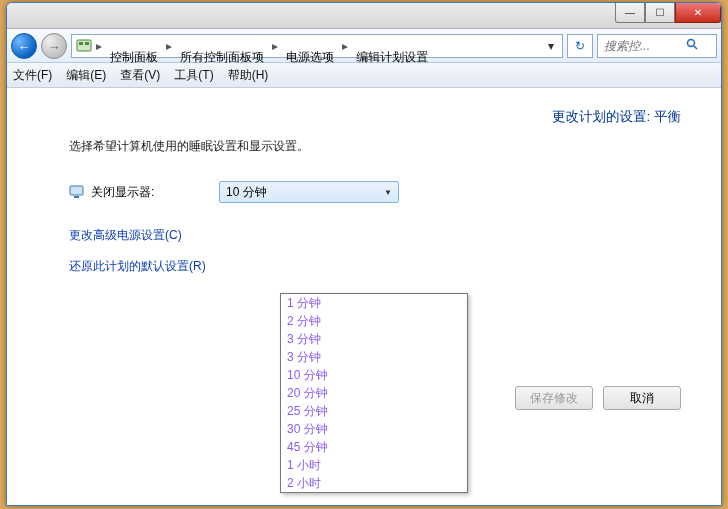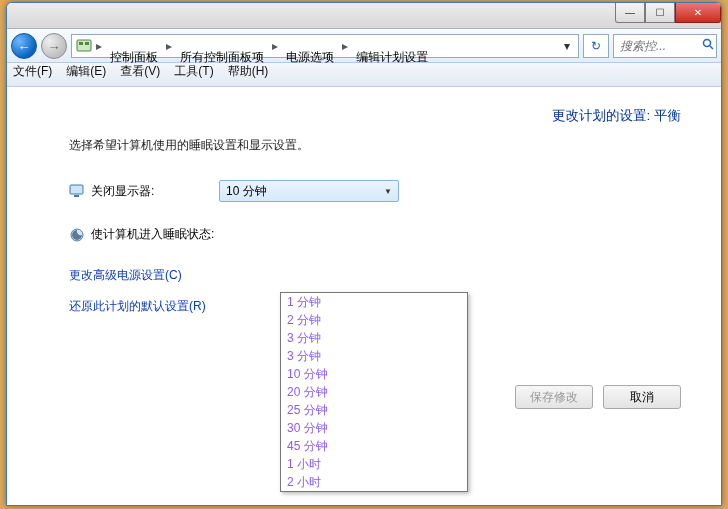--- a/index.html
+++ b/index.html
@@ -78,33 +78,33 @@
   }
   .addr .icon { width:16px;height:16px; }
   .crumb { padding:0 4px; cursor:default;margin-top:24px; }
   .crumb-sep { color:#555; padding:0 2px; }
   .addr-drop { margin-left:auto; color:#333; padding:0 4px; }
   .refresh {
     width:26px;height:24px;border:1px solid #8fa9c7;background:#fff;
     display:flex;align-items:center;justify-content:center;color:#1560bd;
   }
   .search {
-    width:104px;height:24px;border:1px solid #8fa9c7;background:#fff;
+    width:120px;height:24px;border:1px solid #8fa9c7;background:#fff;
     display:flex;align-items:center;padding:0 4px;color:#888;font-style:italic;
     gap:4px;
   }
   .search input {
     border:none;outline:none;width:80px;font-size:12px;font-style:italic;color:#888;
     background:transparent;
   }
   
   .menubar {
     height:24px;background:linear-gradient(#f4f7fb,#e3eaf3);
     border-bottom:1px solid #c3cedd;
-    display:flex;align-items:flex-start;padding:0 6px;gap:14px;
+    display:flex;align-items:center;padding:12px 6px;gap:14px;
     color:#111;
   }
   .menubar .item { cursor:default; }
   
   .content {
     padding: 20px 40px 20px 62px;
     position:relative;
     height: calc(100% - 26px - 34px - 24px);
   }
   .heading { color:#003399; font-size:13.5px; margin-bottom:12px;text-align:right; }
@@ -213,31 +213,20 @@
             </svg>
         </span>
         <span>关闭显示器:</span>
       </div>
       <div class="combo">
         <span>10 分钟</span>
         <span class="arrow">▼</span>
       </div>
     </div>
 
-    <div class="row">
-      <div class="lbl">
-        <span class="icon16">
-          <svg width="16" height="16">
-              <circle cx="8" cy="8" r="6" fill="#d9e7f5" stroke="#5a7a9a"></circle>
-              <path d="M8 3 A5 5 0 1 0 13 8 A4 4 0 0 1 8 3" fill="#5a7a9a"></path>
-            </svg>
-        </span>
-        <span>使计算机进入睡眠状态:</span>
-      </div>
-    </div>
 
     <a class="link">更改高级电源设置(C)</a>
     <a class="link">还原此计划的默认设置(R)</a>
 
     <div class="buttons-row">
       <div class="btn disabled">保存修改</div>
       <div class="btn">取消</div>
     </div>
 
     <div class="dropdown" id="dd">

